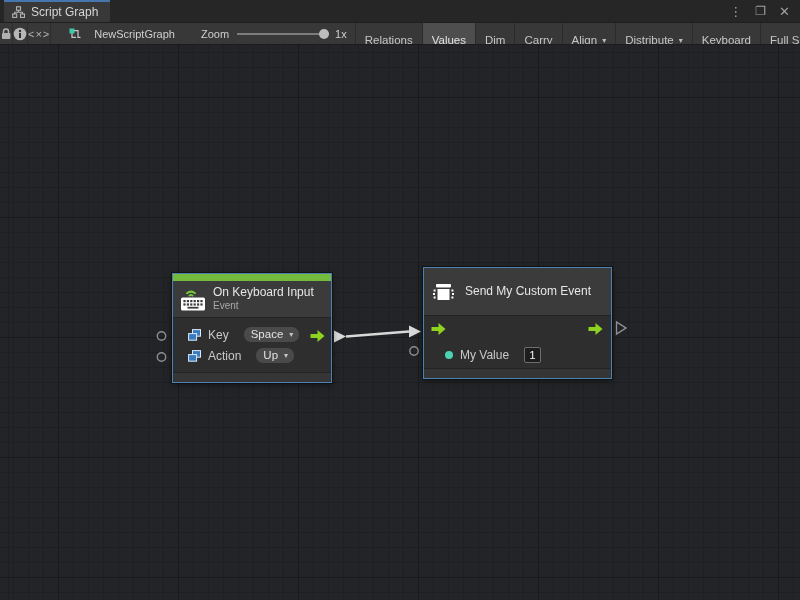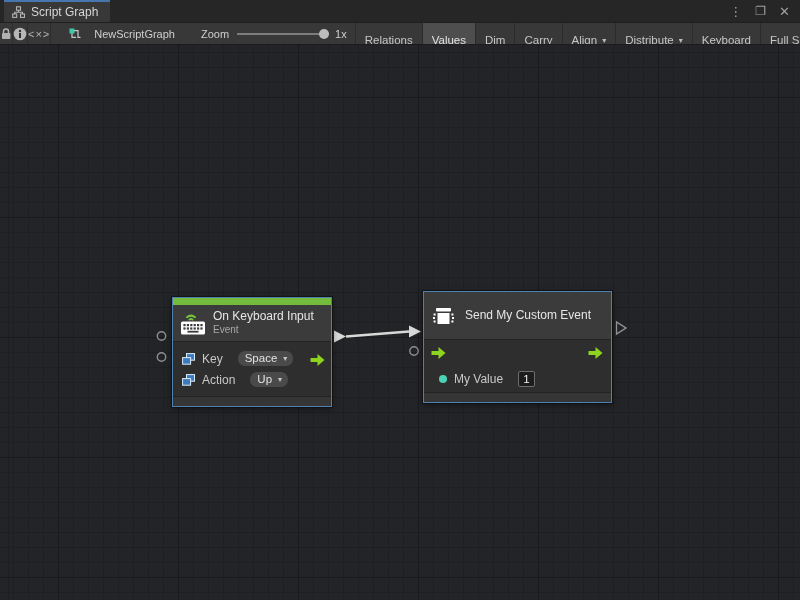--- a/index.html
+++ b/index.html
@@ -35,31 +35,31 @@
   .canvas{position:absolute;left:0;top:45px;width:800px;height:555px;background-color:var(--canvas-bg,#232427);
     background-image:
       repeating-linear-gradient(to right, var(--grid-major,#191a1d) 0 1px, transparent 1px 120px),
       repeating-linear-gradient(to bottom, var(--grid-major,#191a1d) 0 1px, transparent 1px 120px),
       repeating-linear-gradient(to right, var(--grid-minor,#1e1f22) 0 1px, transparent 1px 15px),
       repeating-linear-gradient(to bottom, var(--grid-minor,#1e1f22) 0 1px, transparent 1px 15px);
     background-position:58px 0,0 52px,13px 0,0 7px;}
   .wires{position:absolute;left:0;top:0;width:800px;height:555px;pointer-events:none;}
 
   
-  .node{position:absolute;border:1px solid var(--node-selection,#4e81b2);background:#2e2e2e;box-shadow:0 0 0 1px rgba(10,12,14,.6),0 2px 7px rgba(0,0,0,.45);margin-top:24px;}
+  .node{position:absolute;border:1px solid var(--node-selection,#4e81b2);background:#2e2e2e;box-shadow:0 0 0 1px rgba(10,12,14,.6),0 2px 7px rgba(0,0,0,.45);}
   .node1{left:172px;top:228px;width:160px;height:110px;}
   .node2{left:423px;top:222px;width:189px;height:112px;}
   .event-bar{height:7px;background:var(--event-green,#74ba3d);}
   .node-header{display:flex;align-items:center;gap:7px;padding:0 7px;background:#3b3b3b;border-bottom:1px solid #232323;}
   .node1 .node-header{height:37px;}
   .node2 .node-header{height:48px;gap:8px;}
   .node-title{font-size:12px;color:#e6e6e6;line-height:1.15;}
   .node-subtitle{font-size:10px;color:#a8a8a8;line-height:1.2;}
   .node-body{position:relative;padding-top:6px;}
-  .row{display:flex;align-items:center;height:21px;padding-left:9px;gap:7px;}
+  .row{display:flex;align-items:center;height:21px;padding-left:15px;gap:7px;}
   .port-label{font-size:12px;color:#c8c8c8;}
   .dropdown{display:flex;align-items:center;margin-left:8px;background:#4a4a4a;border-radius:7px;padding:1px 6px 2px 7px;font-size:11.5px;color:#e2e2e2;}
   .dropdown .caret{margin-left:6px;color:#c4c4c4;}
   .node-footer{position:absolute;left:0;right:0;bottom:0;height:10px;background:#353535;border-top:1px solid #232323;}
   .out-arrow{position:absolute;}
   .n1-out{right:6px;top:56px;}
   .n2-in{left:7px;top:55px;}
   .n2-out{right:8px;top:55px;}
   .value-dot{width:8px;height:8px;border-radius:50%;background:var(--teal,#4bd2b5);margin-left:6px;}
   .value-box{margin-left:8px;min-width:15px;height:16px;padding:0 4px;background:#1d1d1d;border:1px solid #6e6e6e;border-radius:2px;color:#f0f0f0;font-size:11.5px;display:flex;align-items:center;justify-content:center;}

